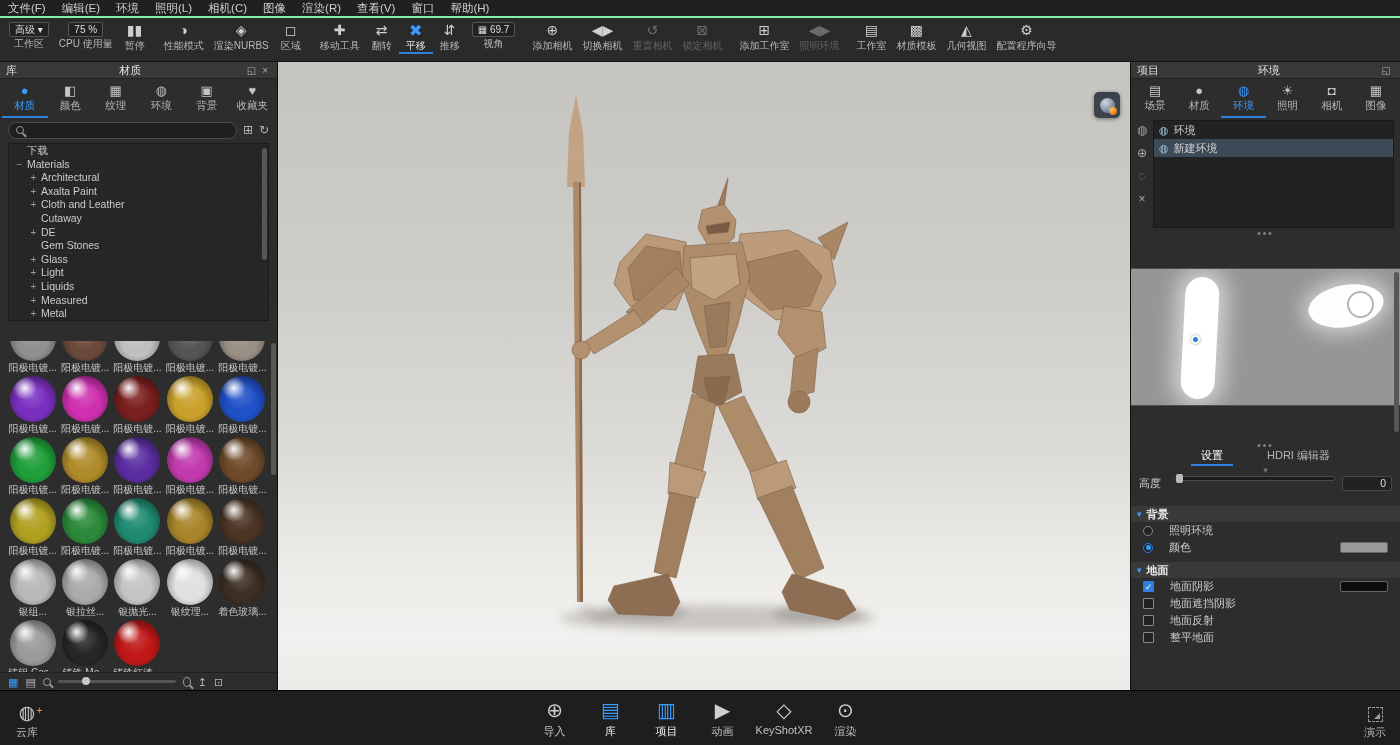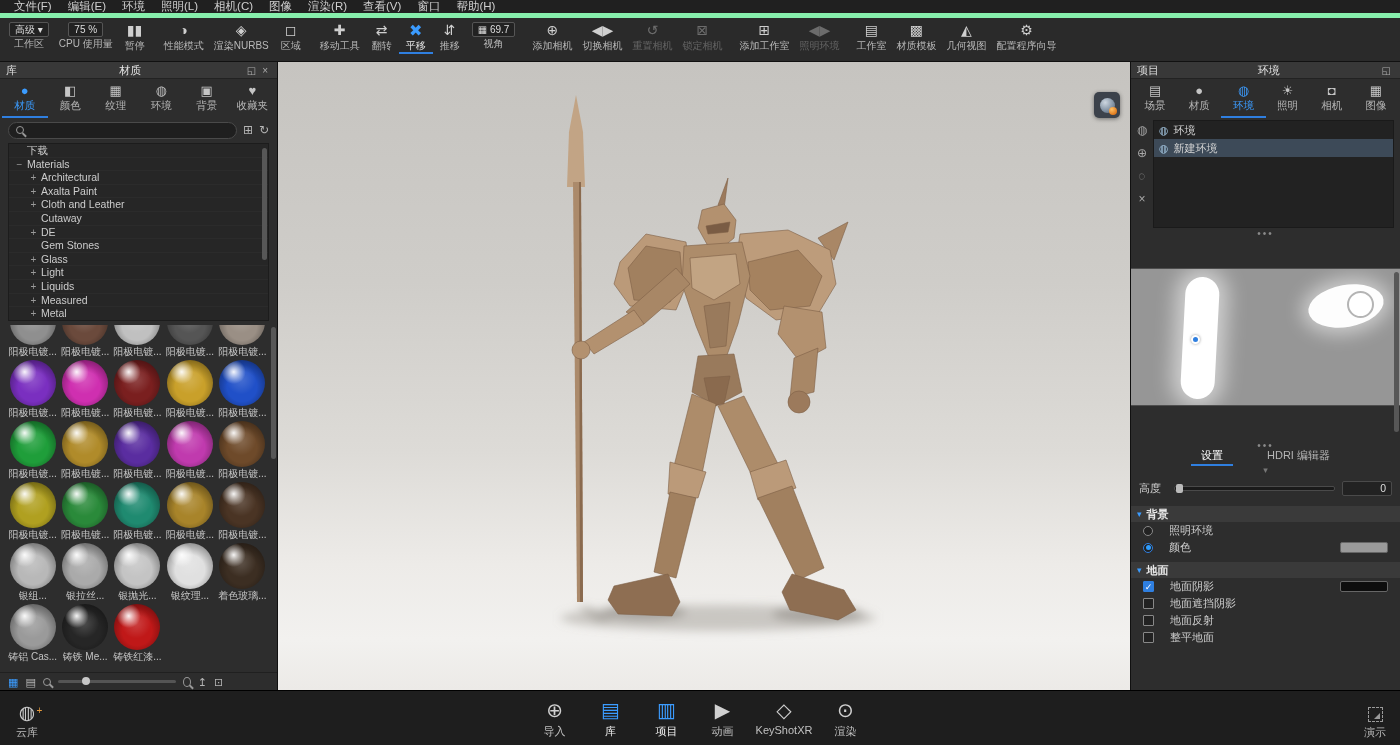--- a/index.html
+++ b/index.html
@@ -2,22 +2,22 @@
 <html><head>
 <meta charset="utf-8">
 <style>
   *{box-sizing:border-box;margin:0;padding:0}
   html,body{width:1400px;height:745px;overflow:hidden;background:#1b1b1b;
     font-family:"Liberation Sans","DejaVu Sans",sans-serif;color:#c8c8c8;font-size:12px;
     -webkit-user-select:none;user-select:none}
   .app{width:1400px;height:745px;display:flex;flex-direction:column}
 
   
-  .menubar{height:18px;background:#202020;display:flex;align-items:center;padding-left:6px;
-    font-size:11.5px;color:#cfcfcf;border-bottom:5px solid #86efac;flex:0 0 18px}
+  .menubar{height:18px;background:#202020;display:flex;align-items:center;
+    font-size:11.5px;color:#cfcfcf;border-bottom:2px solid #86efac;flex:0 0 18px}
   .menu-item{padding:0 8px;line-height:17px;cursor:default}
 
   
   .toolbar{height:44px;flex:0 0 44px;background:#2a2a2a;border-bottom:1px solid #111;
     display:flex;align-items:flex-start;padding:2px 4px;overflow:hidden}
   .titem{display:flex;flex-direction:column;align-items:center;justify-content:space-between;
     padding:2px 5px 1px;min-width:34px;font-size:10px;color:#b9b9b9;white-space:nowrap}
   .titem .ticon{font-size:14px;line-height:17px;height:17px;color:#cfcfcf}
   .titem .tbox{border:1px solid #555;background:#222;padding:0 5px;height:15px;line-height:13px;
     font-size:10px;border-radius:2px;color:#ddd}
@@ -46,21 +46,21 @@
   
   .left-panel{width:278px;flex:0 0 278px;border-right:1px solid #101010}
   .search-row{display:flex;align-items:center;gap:6px;padding:3px 8px;flex:0 0 24px}
   .search-box{flex:1;height:17px;background:#1f1f1f;border:1px solid #4a4a4a;border-radius:9px;
     display:flex;align-items:center;padding:0 7px;gap:5px}
   .mag{width:8px;height:8px;border:1.5px solid #999;border-radius:50%;position:relative;flex:0 0 8px}
   .mag::after{content:"";position:absolute;width:5px;height:1.5px;background:#999;
     transform:rotate(45deg);right:-4px;bottom:-2px}
   .search-input{flex:1;background:transparent;border:0;outline:0;color:#ddd;font-size:11px;min-width:0}
   .s-ico{font-size:12px;color:#b5b5b5;cursor:default}
-  .tree{margin:1px 8px 2px;background:#262626;border:1px solid #1c1c1c;height:178px;flex:0 0 178px;
+  .tree{margin:1px 8px 18px;background:#262626;border:1px solid #1c1c1c;height:178px;flex:0 0 178px;
     overflow:hidden;position:relative}
   .trow{height:13.6px;line-height:13.6px;font-size:10.5px;display:flex;gap:3px;
     padding-left:calc(6px + var(--ind,0)*14px);color:#ccc;border-bottom:1px solid rgba(255,255,255,.025);cursor:default}
   .texp{width:9px;color:#9a9a9a;text-align:center;flex:0 0 9px;font-size:10px}
   .thumbs{flex:1;margin:2px 0 0 8px;position:relative;overflow:hidden;padding-right:10px}
   .tgrid{display:grid;grid-template-columns:repeat(5,1fr);gap:2px 3px}
   .cell{display:flex;flex-direction:column;align-items:center;cursor:default}
   .sphere{width:46px;height:46px;border-radius:50%;background-color:var(--c,#888);
     background-image:
       radial-gradient(circle at 32% 26%, rgba(255,255,255,.95), rgba(255,255,255,0) 26%),
@@ -107,21 +107,21 @@
   .hdri .pin{position:absolute;left:60px;top:66px;width:9px;height:9px;border-radius:50%;
     background:#2f7fe0;border:2px solid #fff;box-shadow:0 0 3px rgba(0,0,0,.4)}
   .hdri .blob{position:absolute;right:16px;top:16px;width:76px;height:42px;background:#fdfdfd;
     border-radius:50%;transform:rotate(-10deg);box-shadow:0 0 18px 7px rgba(255,255,255,.5)}
   .hdri .ring{position:absolute;right:26px;top:22px;width:27px;height:27px;border:2px solid #b4b4b4;
     border-radius:50%;background:rgba(255,255,255,.85)}
   .settab-row{display:flex;justify-content:center;gap:24px;margin-top:42px;flex:0 0 18px;height:18px}
   .stab{font-size:11px;color:#b5b5b5;padding:0 10px 2px;border-bottom:2px solid transparent;cursor:default}
   .stab.sel{color:#fff;border-bottom-color:#2f7fe0}
   .divider-arrow{text-align:center;color:#777;font-size:9px;height:10px;line-height:9px;flex:0 0 10px}
-  .srow{display:flex;align-items:center;gap:7px;padding:0 8px;height:24px;flex:0 0 24px;font-size:11px;color:#cfcfcf}
+  .srow{display:flex;gap:7px;padding:0 8px;height:24px;flex:0 0 24px;font-size:11px;color:#cfcfcf}
   .srow .slabel{width:28px;flex:0 0 28px}
   .track{flex:1;height:5px;background:#1a1a1a;border:1px solid #4a4a4a;border-radius:2px;position:relative}
   .track .knob{position:absolute;left:1px;top:-3px;width:7px;height:9px;background:#bbb;border-radius:2px}
   .track.striped{height:12px;border-radius:2px;
     background:repeating-linear-gradient(90deg,#5a5a5a 0 1px,#2b2b2b 1px 6px)}
   .vbox{width:50px;flex:0 0 50px;height:15px;border:1px solid #4a4a4a;background:#222;font-size:10.5px;
     text-align:right;padding:0 5px;line-height:13px;color:#ddd;border-radius:2px}
   .sect{height:16px;flex:0 0 16px;background:#3a3a3a;display:flex;align-items:center;gap:5px;
     padding:0 6px;font-size:11px;color:#e8e8e8;font-weight:bold;margin-top:6px}
   .sect .arrow{color:#3b9cff;font-size:9px}

